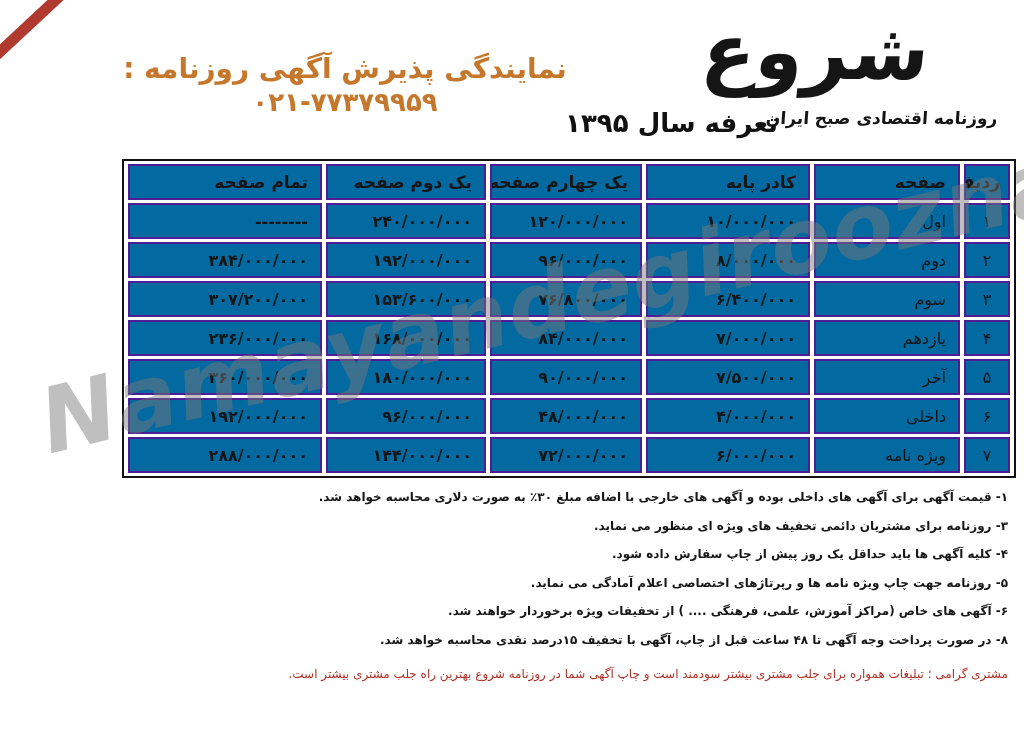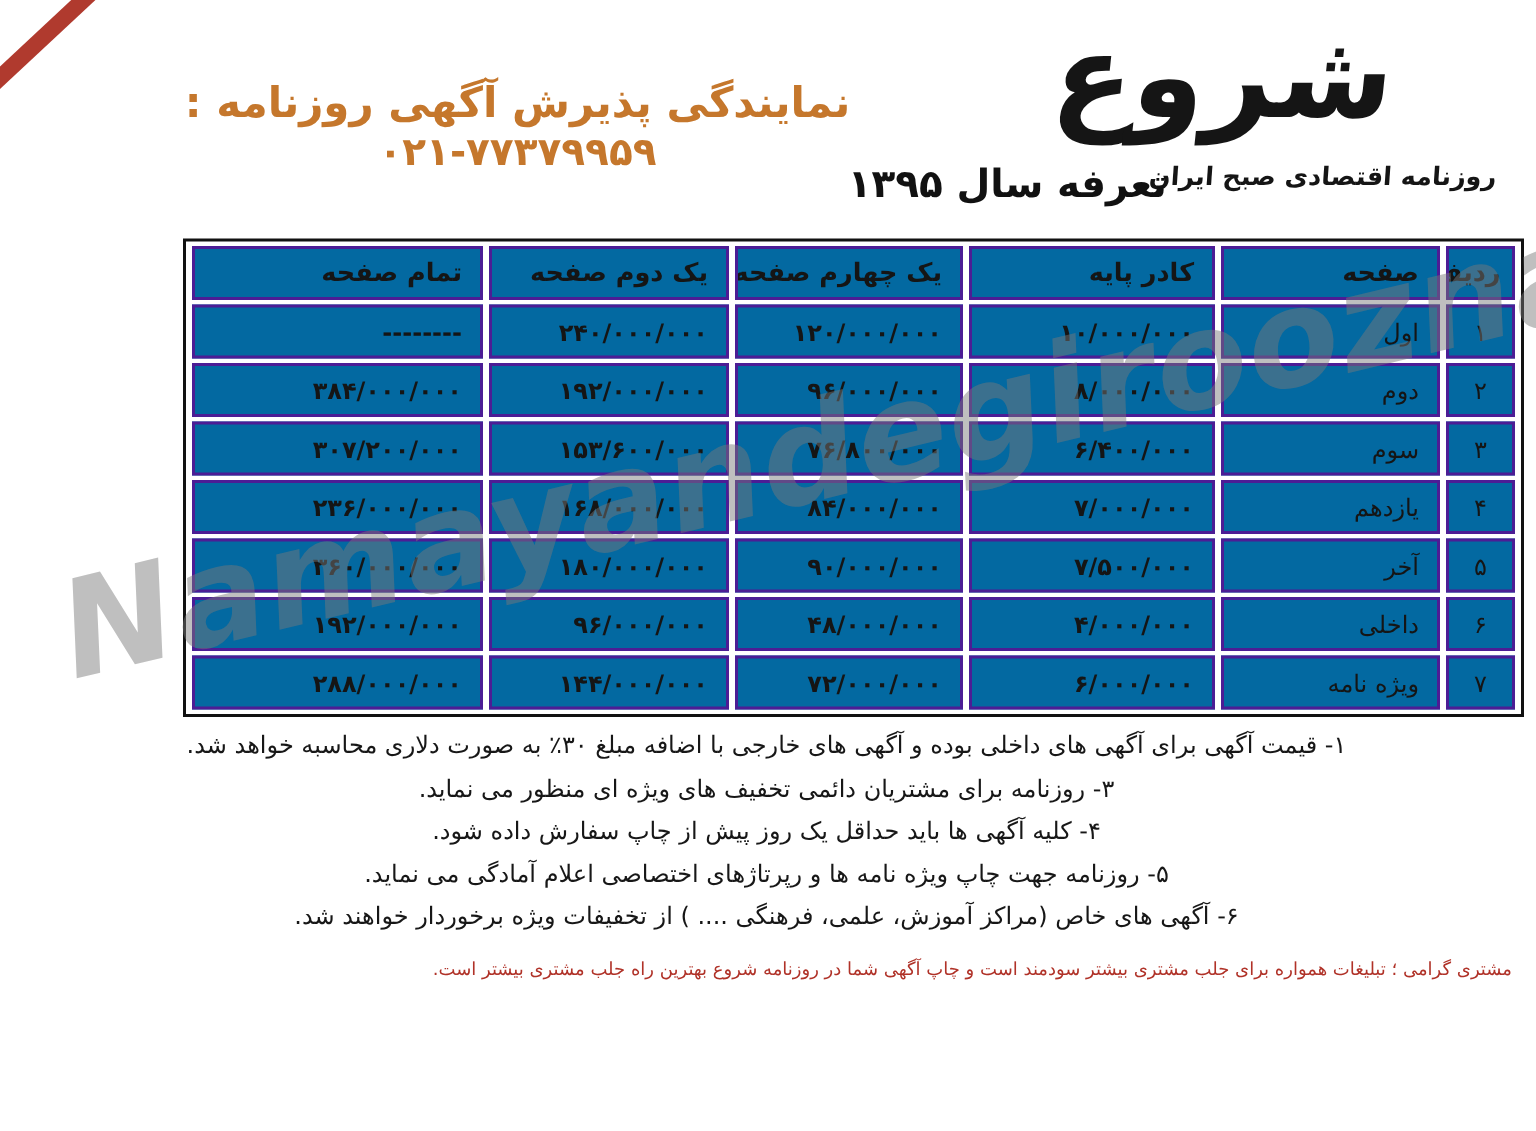--- a/index.html
+++ b/index.html
@@ -51,21 +51,21 @@
     position:absolute;left:30px;top:372px;z-index:5;pointer-events:none;
     font-size:90px;font-weight:bold;font-style:italic;white-space:nowrap;
     color:rgba(122,122,122,0.48);transform:rotate(-13.5deg);transform-origin:left top;
     letter-spacing:1px;
   }
   
   .notes{
     position:absolute;top:483px;left:14px;right:16px;direction:rtl;
     text-align:right;color:#171717;z-index:2;
   }
-  .note-line{font-size:16px;line-height:28.5px;font-weight:400;white-space:nowrap;text-align:center;}
+  .note-line{font-size:12px;line-height:28.5px;font-weight:700;white-space:nowrap;}
   .footer-note{
     font-size:12px;line-height:28px;margin-top:6px;font-weight:500;
     color:#b03228;white-space:nowrap;
   }
 </style>
 </head>
 <body>
 
 <div class="corner-stripe"></div>
 
@@ -161,14 +161,15 @@
 </table>
 
 <div class="watermark">Namayandegiroozname.ir</div>
 
 <div class="notes">
   <div class="note-line">۱- قیمت آگهی برای آگهی های داخلی بوده و آگهی های خارجی با اضافه مبلغ ۳۰٪ به صورت دلاری محاسبه خواهد شد.</div>
   <div class="note-line">۳- روزنامه برای مشتریان دائمی تخفیف های ویژه ای منظور می نماید.</div>
   <div class="note-line">۴- کلیه آگهی ها باید حداقل یک روز پیش از چاپ سفارش داده شود.</div>
   <div class="note-line">۵- روزنامه جهت چاپ ویژه نامه ها و رپرتاژهای اختصاصی اعلام آمادگی می نماید.</div>
   <div class="note-line">۶- آگهی های خاص (مراکز آموزش، علمی، فرهنگی .... ) از تخفیفات ویژه برخوردار خواهند شد.</div>
+  <div class="note-line">۸- در صورت پرداخت وجه آگهی تا ۴۸ ساعت قبل از چاپ، آگهی با تخفیف ۱۵درصد نقدی محاسبه خواهد شد.</div>
   <div class="footer-note">مشتری گرامی ؛ تبلیغات همواره برای جلب مشتری بیشتر سودمند است و چاپ آگهی شما در روزنامه شروع  بهترین راه جلب مشتری بیشتر است.</div>
 </div>
 
 </body></html>

